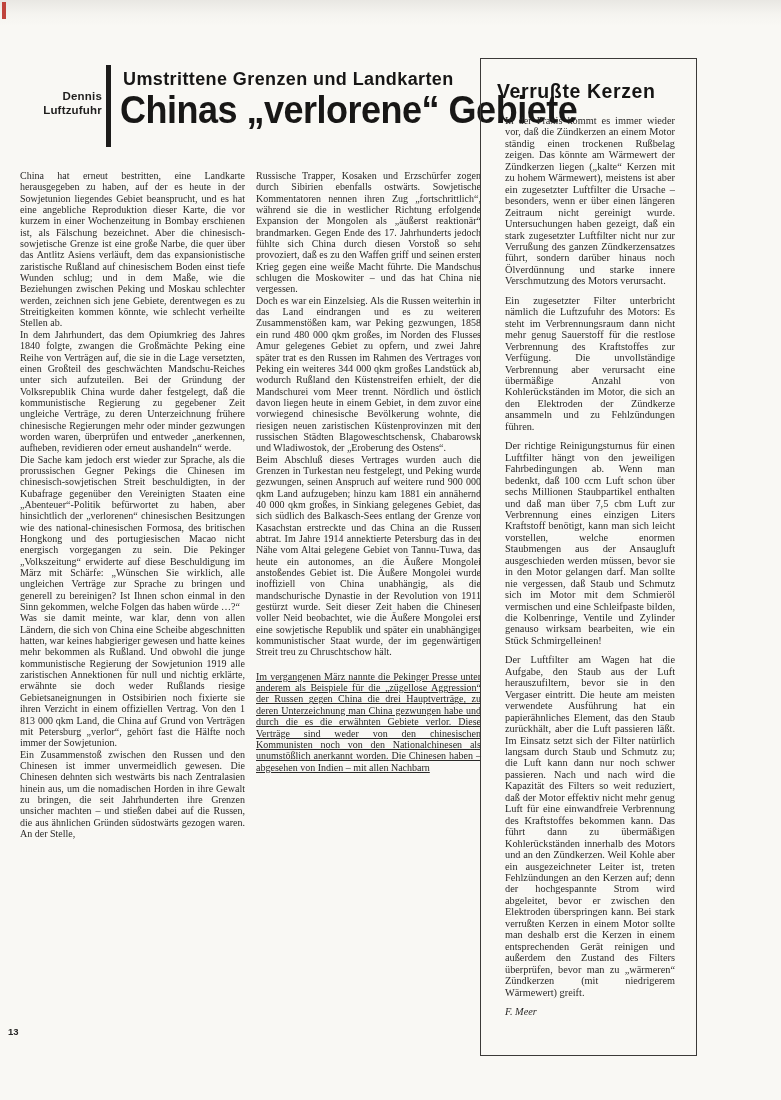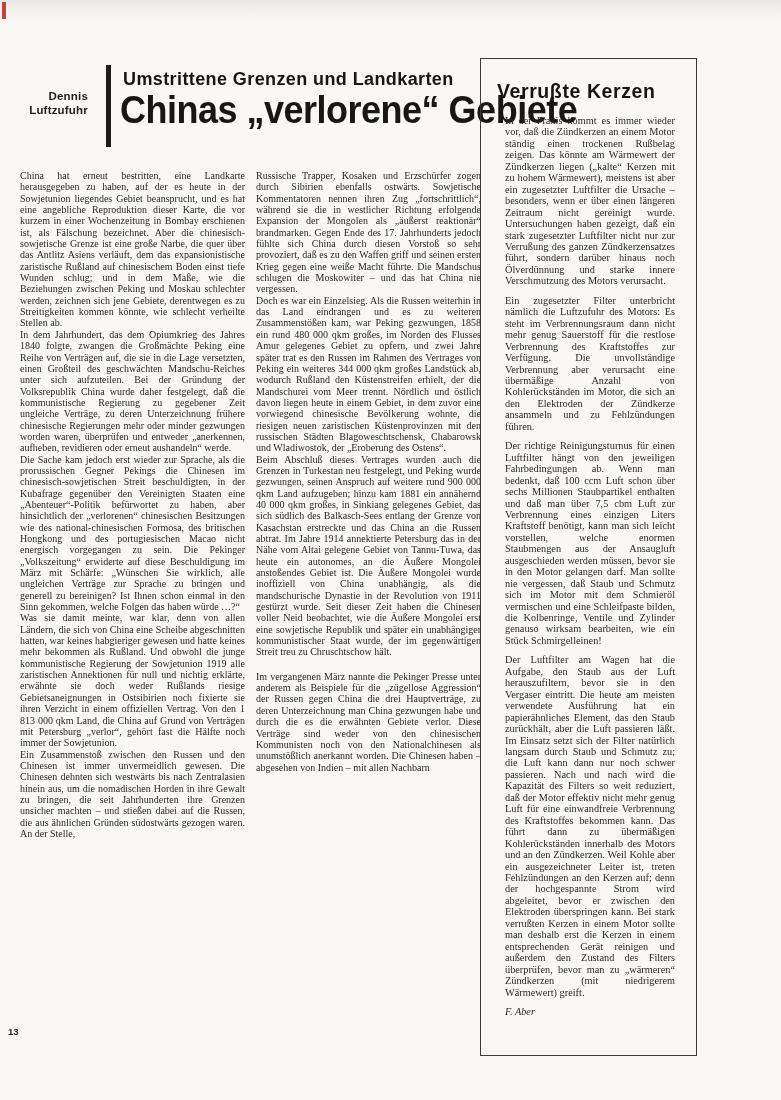--- a/index.html
+++ b/index.html
@@ -15,21 +15,21 @@
   
   .scan-noise {
     position:absolute; left:0; top:0; width:781px; height:26px;
     background:linear-gradient(180deg, rgba(190,188,182,0.28), rgba(210,208,202,0.10) 55%, transparent 100%);
     pointer-events:none;
   }
   .corner-mark { position:absolute; left:2px; top:2px; width:4px; height:17px; }
 
   
   .author {
-    position:absolute; left:0; top:90px; width:88px;
+    position:absolute; left:14px; top:90px; width:88px;
     text-align:right;
     font-family:"Liberation Sans", sans-serif; font-weight:bold;
     font-size:11.5px; line-height:13.5px; color:#1f1e1d; letter-spacing:0.2px;
   }
   .header-bar { position:absolute; left:106px; top:65px; width:5px; height:82px; background:#1d1c1b; }
   .kicker {
     position:absolute; left:123px; top:69px;
     font-family:"Liberation Sans", sans-serif; font-weight:bold;
     font-size:18px; color:#171615; letter-spacing:0.4px;
   }
@@ -43,21 +43,21 @@
 
   
   .col {
     position:absolute; top:170px; width:225px;
     text-align:justify; font-size:10px; line-height:11.35px;
     color:#292827;
   }
   .col p { margin:0; }
   .col-1 { left:20px; }
   .col-2 { left:256px; }
-  .par-gap { margin-top:13px !important; }
+  .par-gap { margin-top:13px !important;text-decoration:underline; }
 
   
   .sidebar {
     position:absolute; left:480px; top:58px; width:217px; height:998px;
     border:1px solid #3c3a38; box-sizing:border-box;
     padding:20px 13px 0 16px; background:transparent; overflow:hidden;
   }
   .sidebar-title {
     font-family:"Liberation Sans", sans-serif; font-weight:bold;
     font-size:19.5px; letter-spacing:0.6px; color:#161514;
@@ -105,18 +105,18 @@
     <p>Beim Abschluß dieses Vertrages wurden auch die Grenzen in Turkestan neu festgelegt, und Peking wurde gezwungen, seinen Anspruch auf weitere rund 900 000 qkm Land aufzugeben; hinzu kam 1881 ein annähernd 40 000 qkm großes, in Sinkiang gelegenes Gebiet, das sich südlich des Balkasch-Sees entlang der Grenze von Kasachstan erstreckte und das China an die Russen abtrat. Im Jahre 1914 annektierte Petersburg das in der Nähe vom Altai gelegene Gebiet von Tannu-Tuwa, das heute ein autonomes, an die Äußere Mongolei anstoßendes Gebiet ist. Die Äußere Mongolei wurde inoffiziell von China unabhängig, als die mandschurische Dynastie in der Revolution von 1911 gestürzt wurde. Seit dieser Zeit haben die Chinesen voller Neid beobachtet, wie die Äußere Mongolei erst eine sowjetische Republik und später ein unabhängiger kommunistischer Staat wurde, der im gegenwärtigen Streit treu zu Chruschtschow hält.</p>
     <p class="par-gap">Im vergangenen März nannte die Pekinger Presse unter anderem als Beispiele für die „zügellose Aggression“ der Russen gegen China die drei Hauptverträge, zu deren Unterzeichnung man China gezwungen habe und durch die es die erwähnten Gebiete verlor. Diese Verträge sind weder von den chinesischen Kommunisten noch von den Nationalchinesen als unumstößlich anerkannt worden. Die Chinesen haben – abgesehen von Indien – mit allen Nachbarn</p>
   </div>
 
   <div class="sidebar">
     <h2 class="sidebar-title">Verrußte Kerzen</h2>
     <p>In der Praxis kommt es immer wieder vor, daß die Zündkerzen an einem Motor ständig einen trockenen Rußbelag zeigen. Das könnte am Wärmewert der Zündkerzen liegen („kalte“ Kerzen mit zu hohem Wärmewert), meistens ist aber ein zugesetzter Luftfilter die Ursache – besonders, wenn er über einen längeren Zeitraum nicht gereinigt wurde. Untersuchungen haben gezeigt, daß ein stark zugesetzter Luftfilter nicht nur zur Verrußung des ganzen Zündkerzensatzes führt, sondern darüber hinaus noch Ölverdünnung und starke innere Verschmutzung des Motors verursacht.</p>
     <p>Ein zugesetzter Filter unterbricht nämlich die Luftzufuhr des Motors: Es steht im Verbrennungsraum dann nicht mehr genug Sauerstoff für die restlose Verbrennung des Kraftstoffes zur Verfügung. Die unvollständige Verbrennung aber verursacht eine übermäßige Anzahl von Kohlerückständen im Motor, die sich an den Elektroden der Zündkerze ansammeln und zu Fehlzündungen führen.</p>
     <p>Der richtige Reinigungsturnus für einen Luftfilter hängt von den jeweiligen Fahrbedingungen ab. Wenn man bedenkt, daß 100 ccm Luft schon über sechs Millionen Staubpartikel enthalten und daß man über 7,5 cbm Luft zur Verbrennung eines einzigen Liters Kraftstoff benötigt, kann man sich leicht vorstellen, welche enormen Staubmengen aus der Ansaugluft ausgeschieden werden müssen, bevor sie in den Motor gelangen darf. Man sollte nie vergessen, daß Staub und Schmutz sich im Motor mit dem Schmieröl vermischen und eine Schleifpaste bilden, die Kolbenringe, Ventile und Zylinder genauso wirksam bearbeiten, wie ein Stück Schmirgelleinen!</p>
     <p>Der Luftfilter am Wagen hat die Aufgabe, den Staub aus der Luft herauszufiltern, bevor sie in den Vergaser eintritt. Die heute am meisten verwendete Ausführung hat ein papierähnliches Element, das den Staub zurückhält, aber die Luft passieren läßt. Im Einsatz setzt sich der Filter natürlich langsam durch Staub und Schmutz zu; die Luft kann dann nur noch schwer passieren. Nach und nach wird die Kapazität des Filters so weit reduziert, daß der Motor effektiv nicht mehr genug Luft für eine einwandfreie Verbrennung des Kraftstoffes bekommen kann. Das führt dann zu übermäßigen Kohlerückständen innerhalb des Motors und an den Zündkerzen. Weil Kohle aber ein ausgezeichneter Leiter ist, treten Fehlzündungen an den Kerzen auf; denn der hochgespannte Strom wird abgeleitet, bevor er zwischen den Elektroden überspringen kann. Bei stark verrußten Kerzen in einem Motor sollte man deshalb erst die Kerzen in einem entsprechenden Gerät reinigen und außerdem den Zustand des Filters überprüfen, bevor man zu „wärmeren“ Zündkerzen (mit niedrigerem Wärmewert) greift.</p>
-    <p class="signature">F. Aber</p>
+    <p class="signature">F. Meer</p>
   </div>
 
   <div class="page-number">13</div>
 
 </div>
 
 </body></html>

